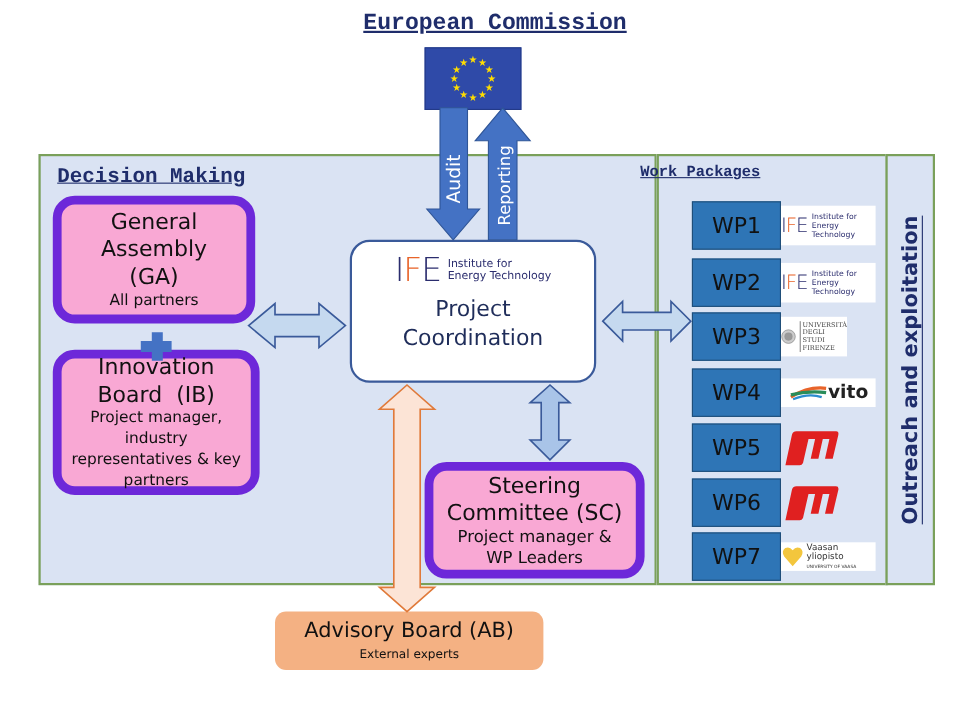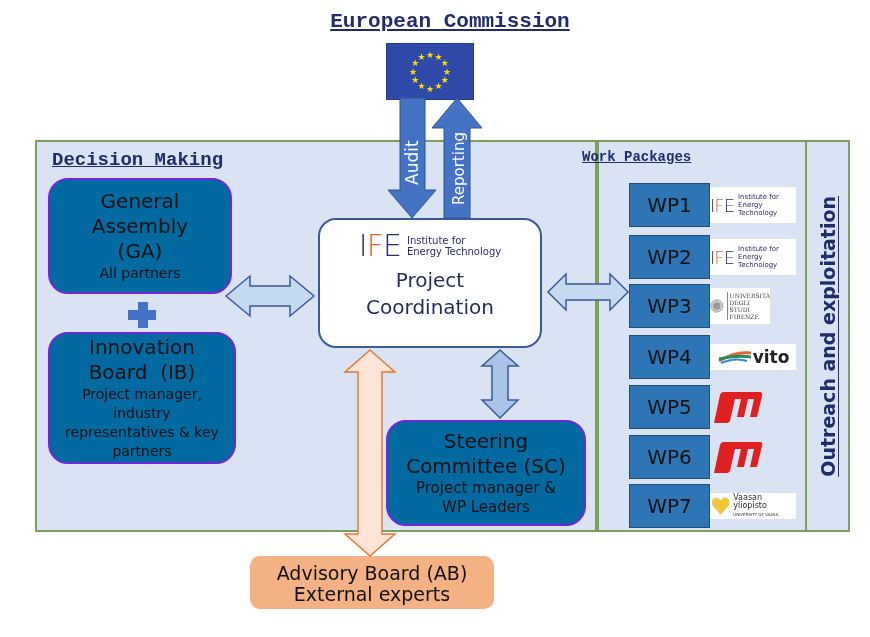--- a/index.html
+++ b/index.html
@@ -20,26 +20,26 @@
 
   .panel { background: #dae3f3; border: 2px solid #7aa05a; box-sizing: border-box; }
   #decision-panel { left: 35px; top: 140px; width: 562px; height: 392px; }
   #wp-panel { left: 597px; top: 140px; width: 210px; height: 392px; }
   #outreach-panel { left: 805px; top: 140px; width: 45px; height: 392px; }
 
   #decision-title { left: 52px; top: 149px; font-size: 19px; }
   #wp-title { left: 582px; top: 149px; font-size: 14px; }
 
   .green-box {
-    background: #0369a1; border: 2px solid #6d28d9; border-radius: 20px;
+    background: #f9a8d4; border: 8px solid #6d28d9; border-radius: 20px;
     box-sizing: border-box; text-align: center; display: flex; flex-direction: column;
     justify-content: center; align-items: center;
   }
   #ga-box { left: 48px; top: 178px; width: 184px; height: 116px; }
-  #ib-box { left: 48px; top: 332px; width: 188px; height: 132px; }
+  #ib-box { left: 48px; top: 318px; width: 188px; height: 132px; }
   #sc-box { left: 386px; top: 420px; width: 200px; height: 106px; text-align: center; }
   .big { font-size: 20px; line-height: 25px; }
   .small { font-size: 14px; line-height: 19px; }
 
   #pc-box {
     left: 318px; top: 218px; width: 224px; height: 130px; background: #fff;
     border: 2px solid #3a5a9a; border-radius: 18px; box-sizing: border-box;
     display: flex; flex-direction: column; align-items: center; justify-content: flex-start;
     padding-top: 8px;
   }
@@ -134,21 +134,21 @@
 
 <div id="sc-box" class="abs green-box">
   <div class="big">Steering</div>
   <div class="big">Committee (SC)</div>
   <div class="small" style="font-size:15px">Project manager &amp;</div>
   <div class="small" style="font-size:15px">WP Leaders</div>
 </div>
 
 <div id="ab-box" class="abs">
   <div class="big">Advisory Board (AB)</div>
-  <div class="small" style="font-size:19px">External experts</div>
+  <div class="small" style="font-size:11px">External experts</div>
 </div>
 
 <div class="wp-row" style="top:183px">
   <div class="wp-label">WP1</div>
   <div class="wp-logo">
     <span class="ife-mark" style="font-size:18px">I<span class="dot">F</span>E</span>
     <span class="logo-small" style="margin-left:4px"><span>Institute for</span><br><span>Energy Technology</span></span>
   </div>
 </div>
 <div class="wp-row" style="top:235px">

